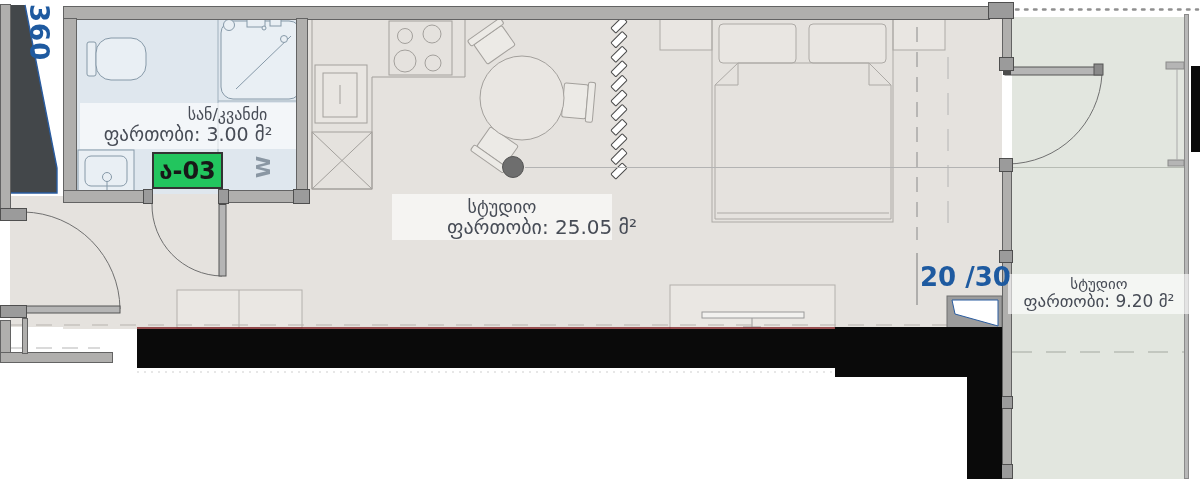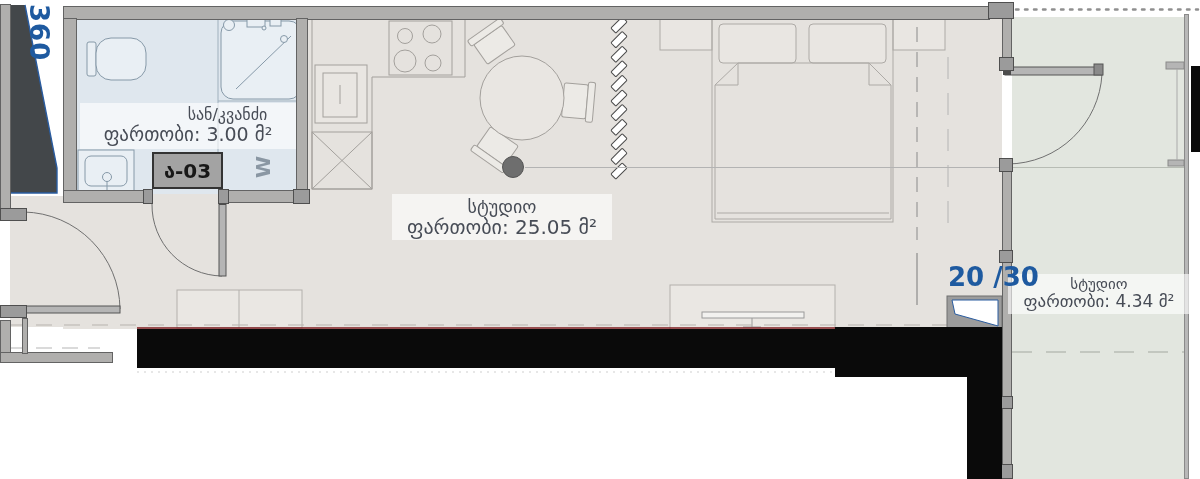--- a/index.html
+++ b/index.html
@@ -5,23 +5,23 @@
   html,body{margin:0;padding:0;background:#fff;}
   #plan{position:relative;width:1200px;height:479px;background:#fff;overflow:hidden;
         font-family:"DejaVu Sans",sans-serif;}
   .abs{position:absolute;}
   .wall{position:absolute;background:#b0afad;border:1px solid #636363;box-sizing:border-box;}
   .wallj{position:absolute;background:#9b9b9b;border:1px solid #4f4f4f;box-sizing:border-box;}
   .blk{position:absolute;background:#0a0a0a;}
   .band{position:absolute;background:rgba(255,255,255,0.62);}
   .lbl{position:absolute;text-align:center;color:#474c56;line-height:1.1;white-space:nowrap;}
   .blue{color:#1e5aa0;font-weight:700;}
-  #unitbox{position:absolute;left:152px;top:152px;width:71px;height:37px;background:#a3a3a3;
+  #unitbox{position:absolute;left:152px;top:152px;width:71px;height:37px;background:#22c55e;
            border:2px solid #333;box-sizing:border-box;display:flex;align-items:center;
-           justify-content:center;font-size:20px;font-weight:600;color:#181818;}
+           justify-content:center;font-size:24px;font-weight:600;color:#181818;}
   svg{position:absolute;left:0;top:0;}
 </style>
 </head>
 <body>
 
 <div id="plan">
 
   <div class="abs" style="left:63px;top:8px;width:939px;height:321px;background:#e5e2de;"></div>
   <div class="abs" style="left:10px;top:196px;width:53px;height:131px;background:#e5e2de;"></div>
   <div class="abs" style="left:77px;top:18px;width:219px;height:176px;background:#dfe7ee;"></div>
@@ -207,27 +207,27 @@
   <div class="blk" style="left:967px;top:377px;width:35px;height:102px;"></div>
   <div class="blk" style="left:1191px;top:66px;width:9px;height:86px;"></div>
 
   <div class="band" style="left:80px;top:103px;width:216px;height:46px;"></div>
   <div class="band" style="left:392px;top:194px;width:220px;height:46px;"></div>
   <div class="band" style="left:1008px;top:274px;width:182px;height:40px;"></div>
 
   <div class="lbl" style="left:80px;top:106px;width:223px;font-size:16px;margin-left:36px;">სან/კვანძი</div>
   <div class="lbl" style="left:80px;top:124px;width:216px;font-size:19px;">ფართობი: 3.00 მ²</div>
   <div class="lbl" style="left:392px;top:197px;width:220px;font-size:18px;">სტუდიო</div>
-  <div class="lbl" style="left:392px;top:216px;width:220px;font-size:20px;">ფართობი: 25.05 მ²</div>
+  <div class="lbl" style="left:392px;top:216px;width:220px;font-size:20px;padding-left:40px;">ფართობი: 25.05 მ²</div>
   <div class="lbl" style="left:1008px;top:276px;width:182px;font-size:15px;">სტუდიო</div>
-  <div class="lbl" style="left:1008px;top:292px;width:182px;font-size:17px;">ფართობი: 4.34 მ²</div>
+  <div class="lbl" style="left:1008px;top:292px;width:182px;font-size:17px;">ფართობი: 9.20 მ²</div>
 
   <div id="unitbox">
     <span>ა-03</span>
   </div>
 
-  <div class="lbl blue" style="left:948px;top:263px;font-size:26px;text-align:left;">20 /30</div>
+  <div class="lbl blue" style="left:920px;top:263px;font-size:26px;text-align:left;">20 /30</div>
 
   <div class="lbl blue" style="left:53px;top:4px;font-size:26px;letter-spacing:1px;transform:rotate(90deg);transform-origin:top left;text-align:left;">360</div>
 
   <div class="lbl" style="left:252px;top:178px;font-size:20px;font-weight:600;color:#8a97a3;transform:rotate(-90deg);transform-origin:top left;text-align:left;">W</div>
 
 </div>
 
 </body></html>

